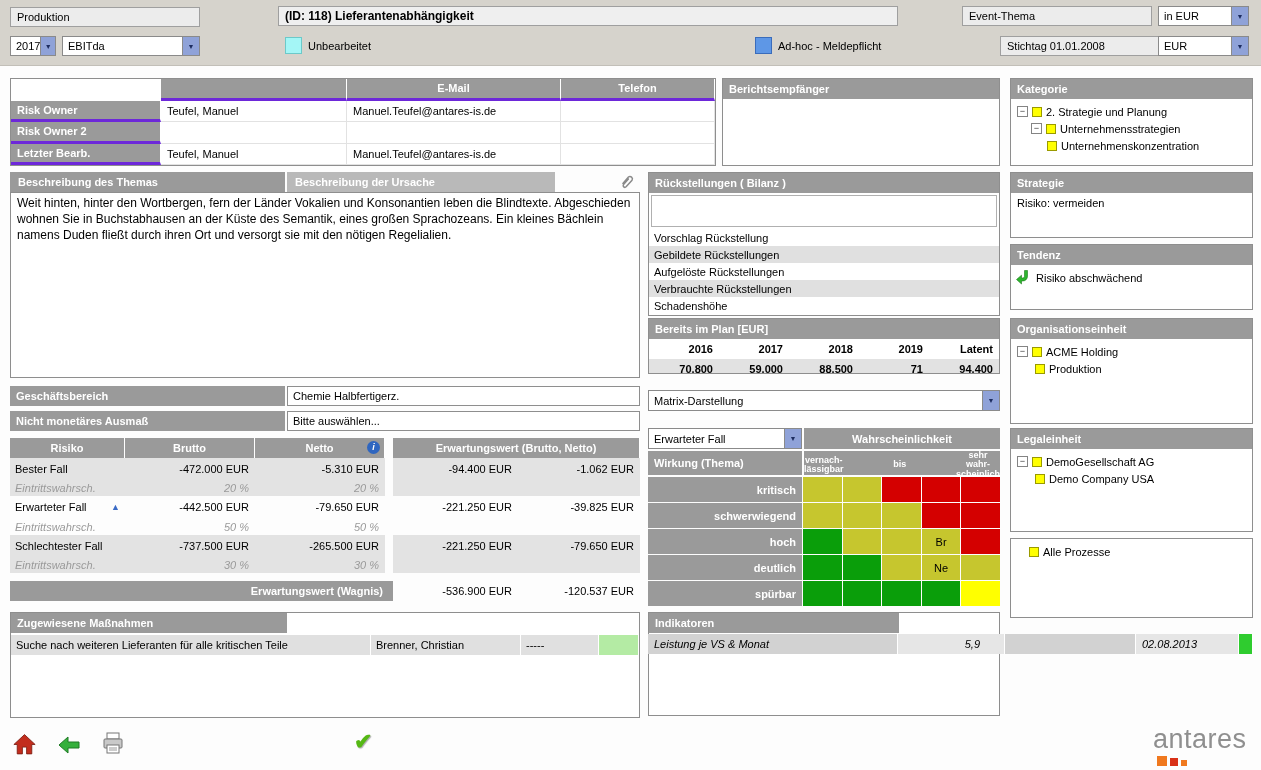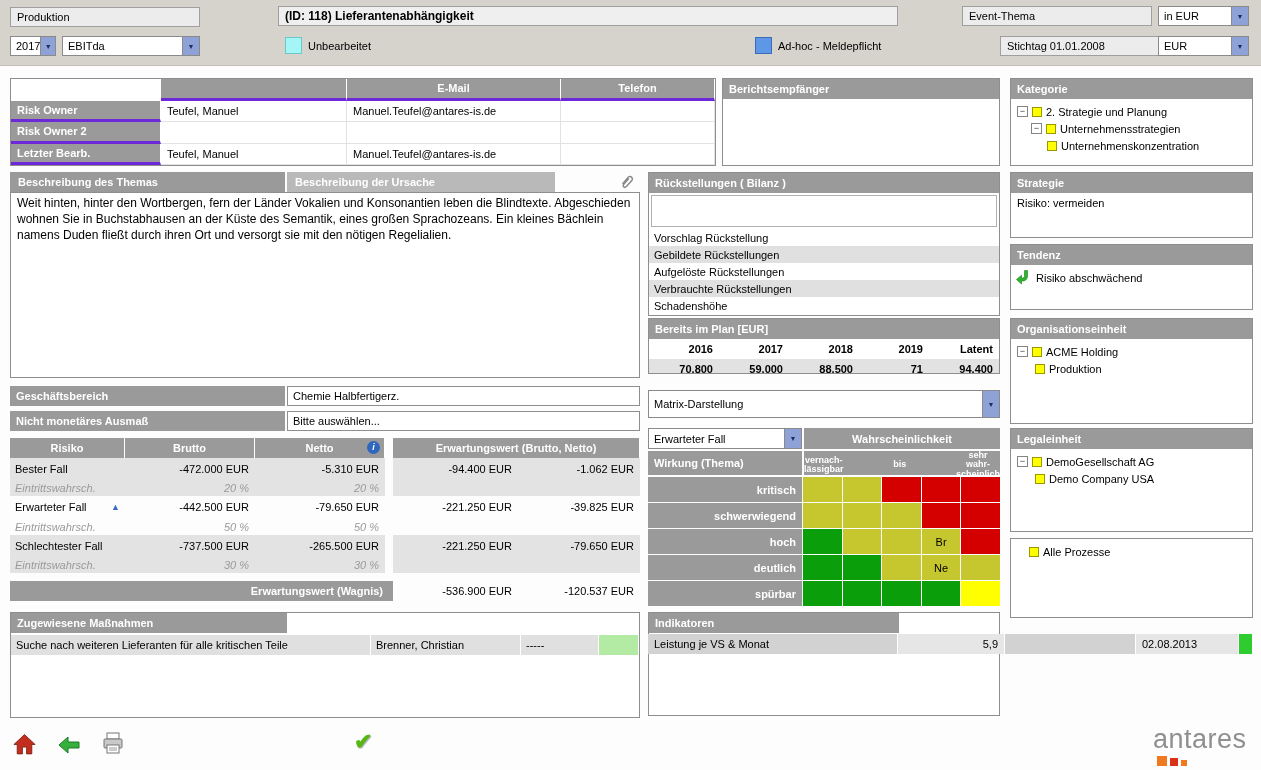--- a/index.html
+++ b/index.html
@@ -74,23 +74,23 @@
   .mx-label { background:#9a9a9a; color:#fff; font-weight:bold; display:flex; align-items:center; justify-content:flex-end; padding-right:6px; }
   .mx-cell { display:flex; align-items:center; justify-content:center; font-size:11px; color:#000; }
 
   
   .mrow { display:grid; grid-template-columns:360px 150px 78px 1fr; height:20px; margin-top:2px; }
   .mrow > div { display:flex; align-items:center; padding-left:5px; background:#e0e0e0; border-right:1px solid #fff; overflow:hidden; white-space:nowrap; }
   .mgreen { background:#b4eba4 !important; }
 
   
   .irow { display:grid; grid-template-columns:250px 107px 131px 103px 14px; height:20px; }
-  .irow > div { display:flex; align-items:center; overflow:hidden; border-right:1px solid #fff; }
+  .irow > div { display:flex; align-items:center; overflow:hidden; border-right:1px solid #fff;font-style:italic; }
   .i1 { background:#d2d2d2; padding-left:6px; }
-  .i2 { background:#e6e6e6; justify-content:flex-end; padding-right:6px; }
+  .i2 { background:#e6e6e6; justify-content:flex-end; padding-right:24px; }
   .i3 { background:#d2d2d2; }
   .i4 { background:#e6e6e6; padding-left:6px; }
   .i5 { background:#2fcc2f; }
 
   
   .check { color:#55b814; font-size:22px; font-weight:bold; text-shadow:1px 1px 1px #aaa; }
   .logo { width:104px; height:44px; }
   .logotext { font-size:27px; color:#8f8f8f; letter-spacing:.5px; }
   .sq { position:absolute; }
 </style>
@@ -253,21 +253,21 @@
         <span>Produktion</span>
       </div>
     </div>
   </div>
 
   <div class="abs" style="left:10px;top:386px;width:630px;height:20px">
     <div class="phead abs" style="left:0;top:0;width:275px">Geschäftsbereich</div>
     <div class="vbox abs" style="left:277px;top:0;width:353px;height:20px">Chemie Halbfertigerz.</div>
   </div>
 
-  <div class="sel abs" style="left:648px;top:390px;width:352px;height:28px">
+  <div class="sel abs" style="left:648px;top:390px;width:352px;height:21px">
     <span>Matrix-Darstellung</span>
     <span class="arrow">▼</span>
   </div>
 
   <div class="abs" style="left:10px;top:411px;width:630px;height:20px">
     <div class="phead abs" style="left:0;top:0;width:275px">Nicht monetäres Ausmaß</div>
     <div class="vbox abs" style="left:277px;top:0;width:353px;height:20px">Bitte auswählen...</div>
   </div>
 
   <div class="rtable">

